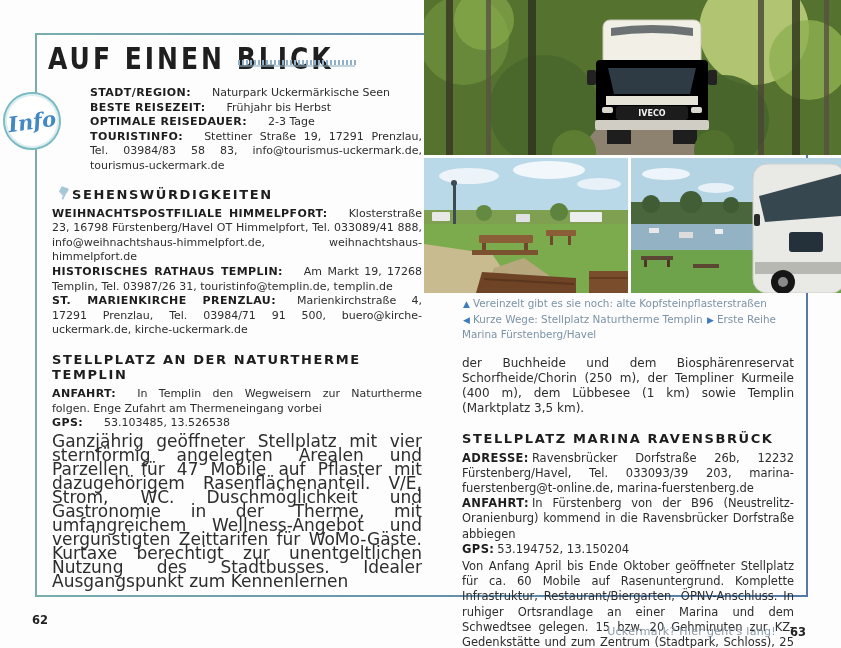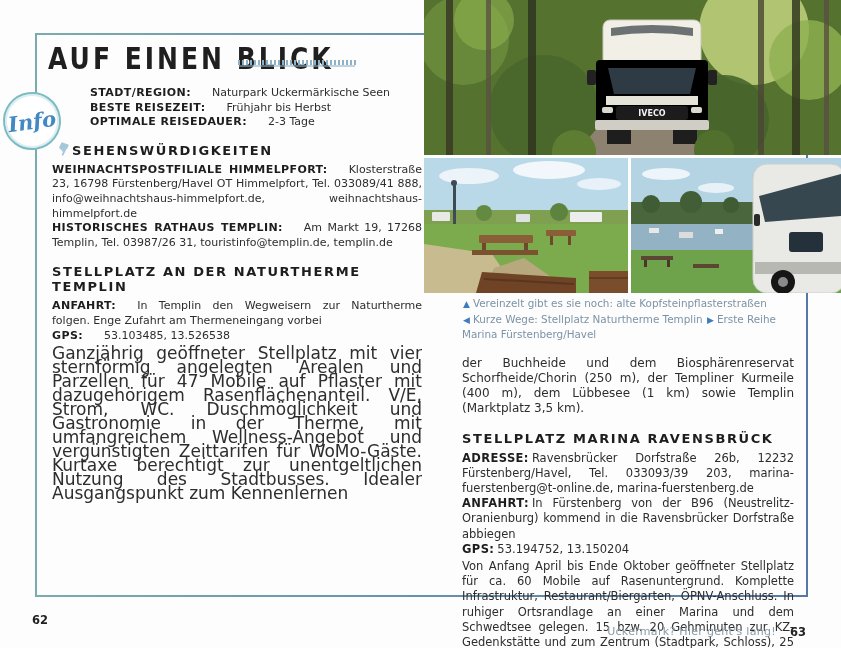--- a/index.html
+++ b/index.html
@@ -65,29 +65,31 @@
 
   <div class="badge">
     <span>Info</span>
   </div>
 
   <div class="colL">
     <div class="inforows">
       <p class="entry"><b>STADT/REGION:</b><span>Naturpark Uckermärkische Seen</span></p>
       <p class="entry"><b>BESTE REISEZEIT:</b><span>Frühjahr bis Herbst</span></p>
       <p class="entry"><b>OPTIMALE REISEDAUER:</b><span>2-3 Tage</span></p>
+      <p class="entry"><b>TOURISTINFO:</b><span>Stettiner Straße 19, 17291 Prenzlau, Tel. 03984/83 58 83, info@tourismus-uckermark.de, tourismus-uckermark.de</span></p>
     </div>
 
     <div class="sights-head">
       <span class="hand">☛</span>
       <h2>SEHENSWÜRDIGKEITEN</h2>
     </div>
     <div>
       <p class="entry"><b>WEIHNACHTSPOSTFILIALE HIMMELPFORT:</b><span>Klosterstraße 23, 16798 Fürstenberg/Havel OT Himmelpfort, Tel. 033089/41 888, info@weihnachtshaus-himmelpfort.de, weihnachtshaus-himmelpfort.de</span></p>
       <p class="entry"><b>HISTORISCHES RATHAUS TEMPLIN:</b><span>Am Markt 19, 17268 Templin, Tel. 03987/26 31, touristinfo@templin.de, templin.de</span></p>
+      <p class="entry"><b>ST. MARIENKIRCHE PRENZLAU:</b><span>Marienkirchstraße 4, 17291 Prenzlau, Tel. 03984/71 91 500, buero@kirche-uckermark.de, kirche-uckermark.de</span></p>
     </div>
 
     <h2 class="sec-head">STELLPLATZ AN DER NATURTHERME TEMPLIN</h2>
     <div>
       <p class="entry"><b>ANFAHRT:</b><span>In Templin den Wegweisern zur Naturtherme folgen. Enge Zufahrt am Thermeneingang vorbei</span></p>
       <p class="entry"><b>GPS:</b><span>53.103485, 13.526538</span></p>
     </div>
     <p class="desc">Ganzjährig geöffneter Stellplatz mit vier sternförmig angelegten Arealen und Parzellen für 47 Mobile auf Pflaster mit dazugehörigem Rasenflächenanteil. V/E, Strom, WC. Duschmöglichkeit und Gastronomie in der Therme, mit umfangreichem Wellness-Angebot und vergünstigten Zeittarifen für WoMo-Gäste. Kurtaxe berechtigt zur unentgeltlichen Nutzung des Stadtbusses. Idealer Ausgangspunkt zum Kennenlernen</p>
   </div>
 

